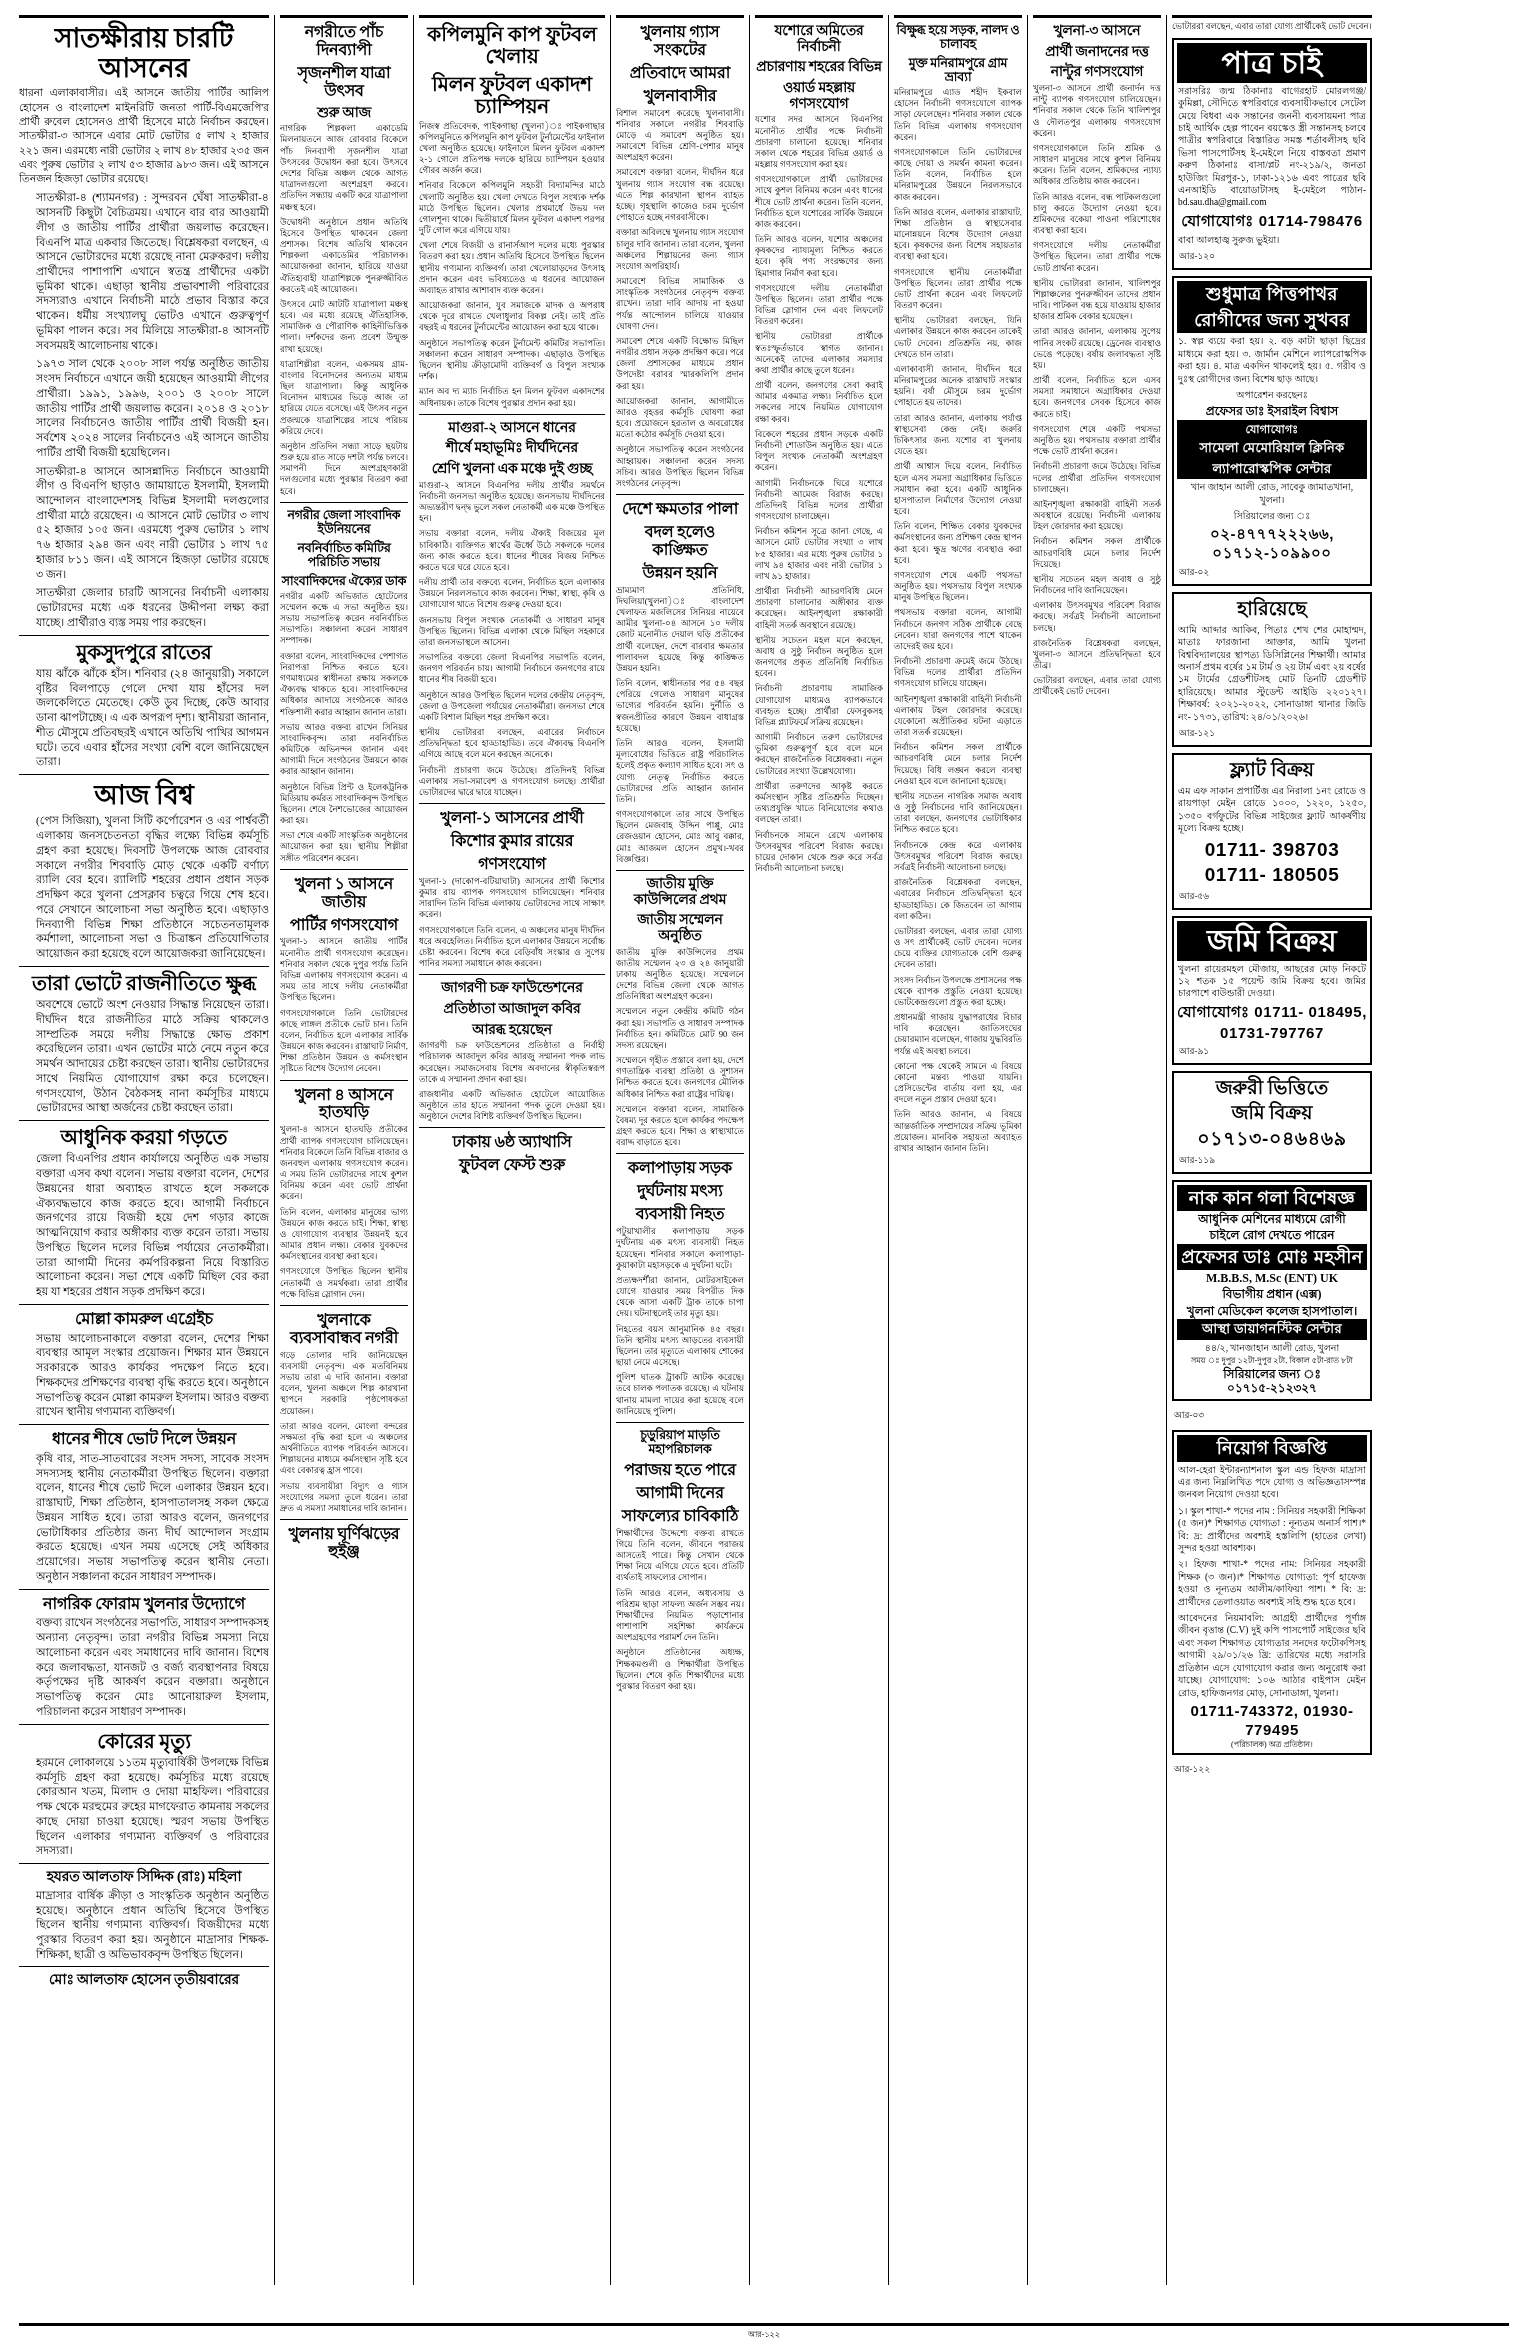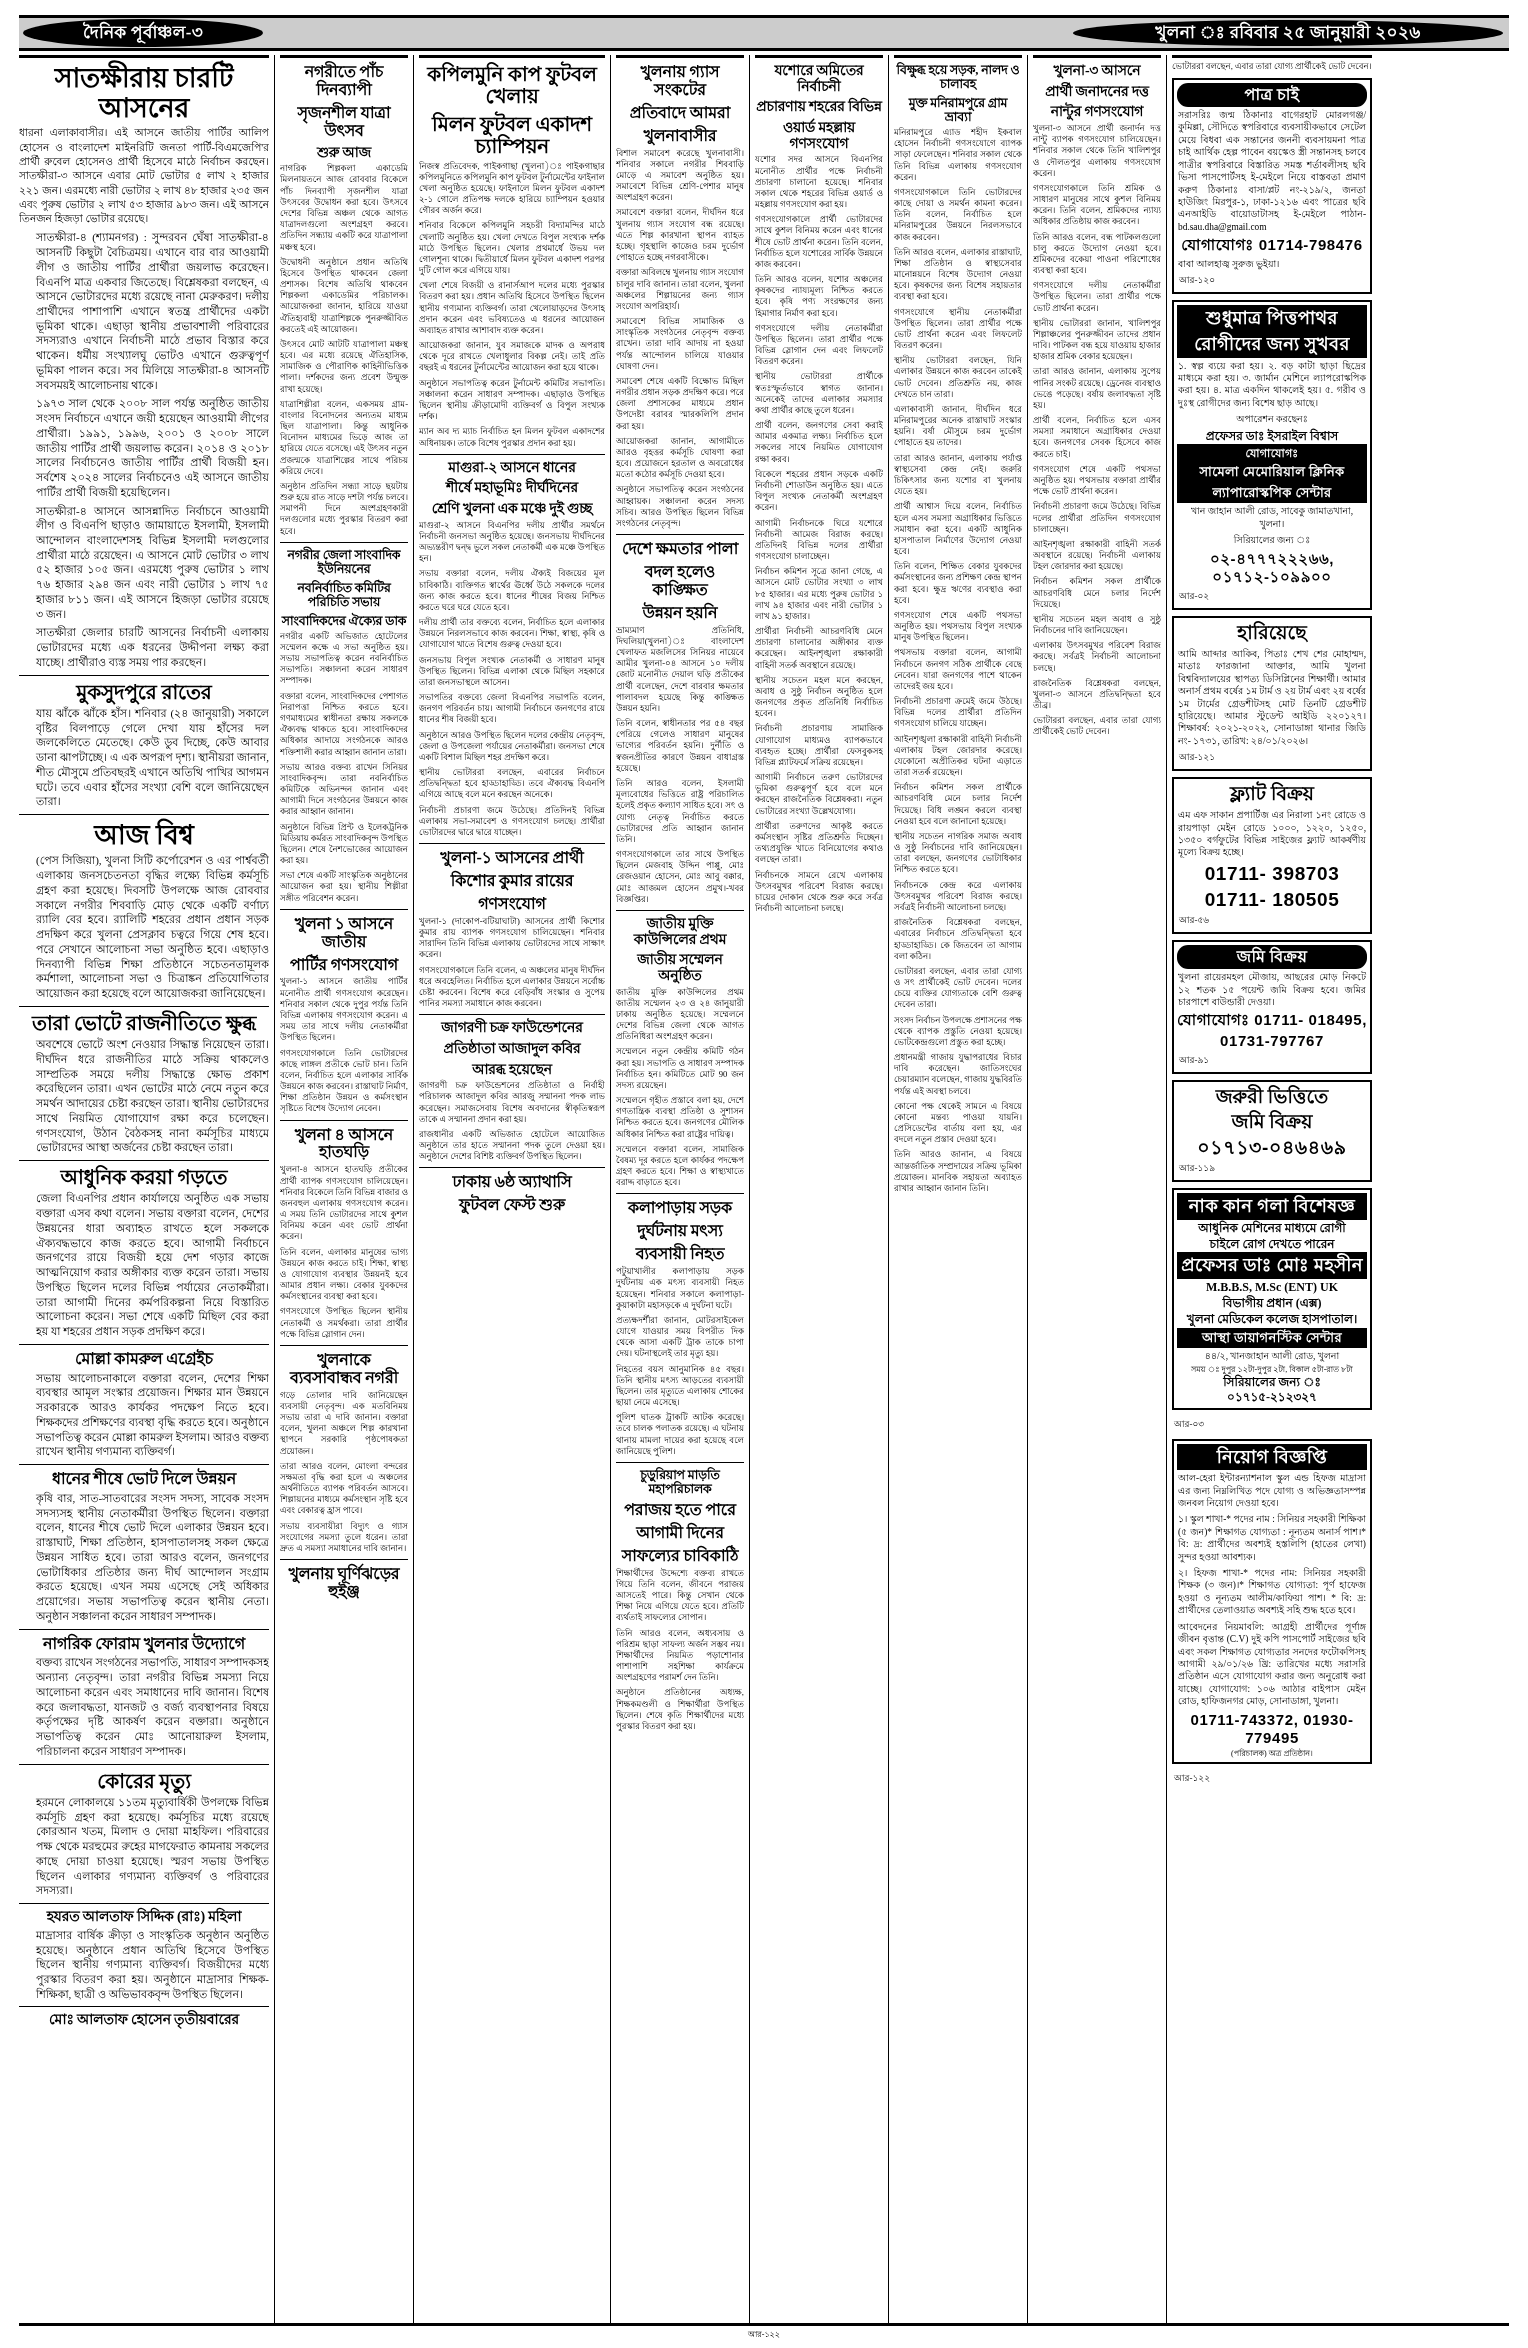--- a/index.html
+++ b/index.html
@@ -85,21 +85,21 @@
     padding:3px;
     background:#fff;
   }
   .ad-hd{
     background:#000;color:#fff;
     text-align:center;font-weight:bold;
     padding:3px 2px;
     line-height:1.12;
     letter-spacing:.4px;
   }
-  .ad-hd.big{font-size:16px;border-radius:11px;}
+  .ad-hd.big{font-size:30px;}
   .ad-hd.mid{font-size:18px;}
   .ad-hd.small{font-size:13px;}
   .ad-hd.tiny{font-size:11px;}
   .ad-title{
     text-align:center;font-weight:bold;font-size:19px;
     line-height:1.1;padding:2px 0;
   }
   .ad-body{
     font-size:9.4px;line-height:1.32;text-align:justify;
     padding:2px 1px;
@@ -120,28 +120,20 @@
     position:absolute;left:18px;right:18px;bottom:6px;
     border-top:3px solid #000;padding-top:2px;
     font-size:8px;text-align:center;
   }
 </style>
 </head>
 <body>
 
 <div class="page">
 
-  <div class="masthead">
-    <div class="ellipse left">
-      <span>দৈনিক পূর্বাঞ্চল-৩</span>
-    </div>
-    <div class="ellipse right">
-      <span>খুলনা ঃ রবিবার ২৫ জানুয়ারী ২০২৬</span>
-    </div>
-  </div>
 
   <div class="grid">
 
     <div class="col">
       <div class="rule-thick"></div>
       <div class="hl xl">সাতক্ষীরায় চারটি আসনের</div>
       <div class="body lead">ধারনা এলাকাবাসীর। এই আসনে জাতীয় পার্টির আলিপ হোসেন ও বাংলাদেশ মাইনরিটি জনতা পার্টি-বিএমজেপি'র প্রার্থী রুবেল হোসেনও প্রার্থী হিসেবে মাঠে নির্বাচন করছেন। সাতক্ষীরা-৩ আসনে এবার মোট ভোটার ৫ লাখ ২ হাজার ২২১ জন। এরমধ্যে নারী ভোটার ২ লাখ ৪৮ হাজার ২৩৫ জন এবং পুরুষ ভোটার ২ লাখ ৫৩ হাজার ৯৮৩ জন। এই আসনে তিনজন হিজড়া ভোটার রয়েছে।</div>
       <div class="body wide">সাতক্ষীরা-৪ (শ্যামনগর) : সুন্দরবন ঘেঁষা সাতক্ষীরা-৪ আসনটি কিছুটা বৈচিত্রময়। এখানে বার বার আওয়ামী লীগ ও জাতীয় পার্টির প্রার্থীরা জয়লাভ করেছেন। বিএনপি মাত্র একবার জিতেছে। বিশ্লেষকরা বলছেন, এ আসনে ভোটারদের মধ্যে রয়েছে নানা মেরুকরণ। দলীয় প্রার্থীদের পাশাপাশি এখানে স্বতন্ত্র প্রার্থীদের একটা ভূমিকা থাকে। এছাড়া স্থানীয় প্রভাবশালী পরিবারের সদস্যরাও এখানে নির্বাচনী মাঠে প্রভাব বিস্তার করে থাকেন। ধর্মীয় সংখ্যালঘু ভোটও এখানে গুরুত্বপূর্ণ ভূমিকা পালন করে। সব মিলিয়ে সাতক্ষীরা-৪ আসনটি সবসময়ই আলোচনায় থাকে।</div>
       <div class="body wide">১৯৭৩ সাল থেকে ২০০৮ সাল পর্যন্ত অনুষ্ঠিত জাতীয় সংসদ নির্বাচনে এখানে জয়ী হয়েছেন আওয়ামী লীগের প্রার্থীরা। ১৯৯১, ১৯৯৬, ২০০১ ও ২০০৮ সালে জাতীয় পার্টির প্রার্থী জয়লাভ করেন। ২০১৪ ও ২০১৮ সালের নির্বাচনেও জাতীয় পার্টির প্রার্থী বিজয়ী হন। সর্বশেষ ২০২৪ সালের নির্বাচনেও এই আসনে জাতীয় পার্টির প্রার্থী বিজয়ী হয়েছিলেন।</div>
       <div class="body wide">সাতক্ষীরা-৪ আসনে আসন্নাদিত নির্বাচনে আওয়ামী লীগ ও বিএনপি ছাড়াও জামায়াতে ইসলামী, ইসলামী আন্দোলন বাংলাদেশসহ বিভিন্ন ইসলামী দলগুলোর প্রার্থীরা মাঠে রয়েছেন। এ আসনে মোট ভোটার ৩ লাখ ৫২ হাজার ১০৫ জন। এরমধ্যে পুরুষ ভোটার ১ লাখ ৭৬ হাজার ২৯৪ জন এবং নারী ভোটার ১ লাখ ৭৫ হাজার ৮১১ জন। এই আসনে হিজড়া ভোটার রয়েছে ৩ জন।</div>

